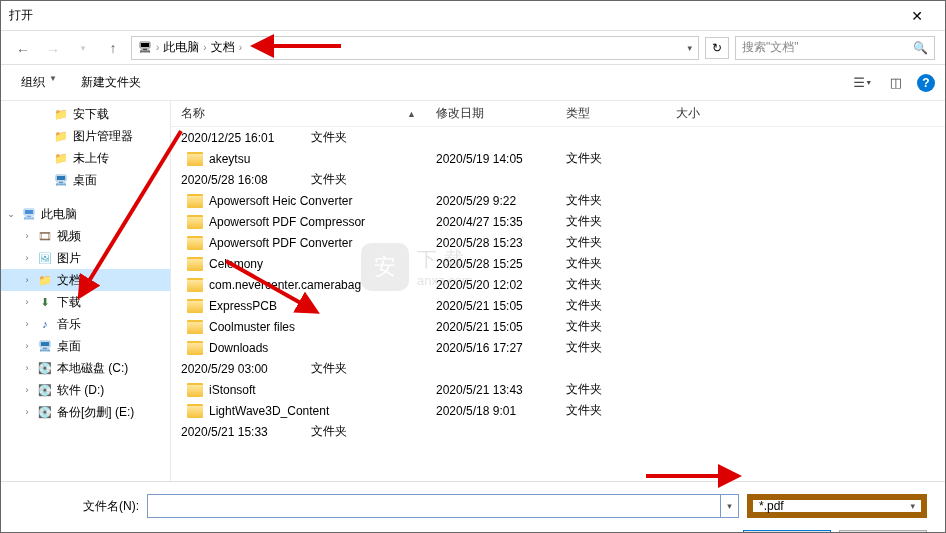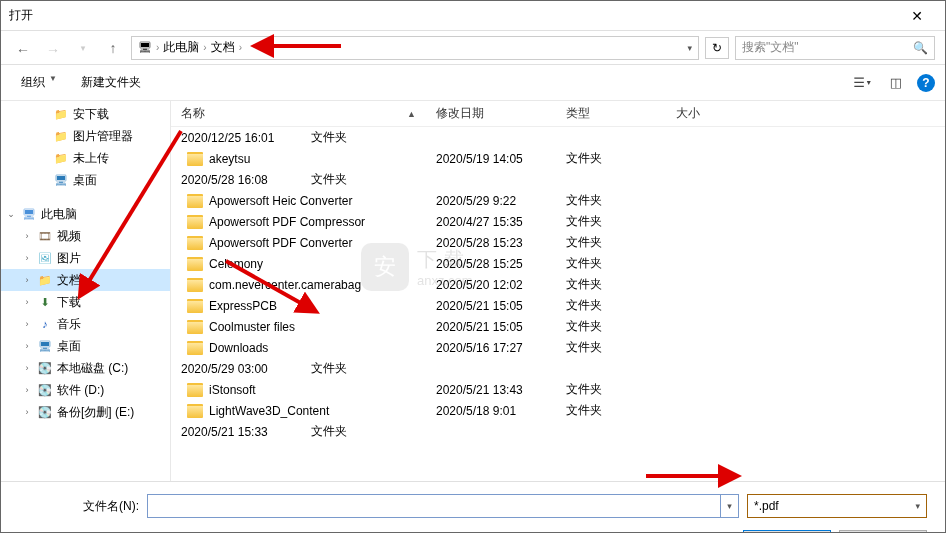--- a/index.html
+++ b/index.html
@@ -53,21 +53,21 @@
 .sort-arrow { margin-left: auto; margin-right: 10px; font-size: 9px; color: #555; }
 .row { display: flex; height: 21px; align-items: center; cursor: pointer; }
 .row .col.name { display: flex; align-items: center; gap: 6px; padding-left: 16px; }
 .foldericon { width: 16px; height: 14px; background: linear-gradient(#ffe79e,#f5c13b); border-radius: 1px; display: inline-block; border-top: 2px solid #f5c13b; }
 
 .footer { border-top: 1px solid #e0e0e0; padding: 12px 18px 14px; }
 .footer-row1 { display: flex; align-items: center; gap: 8px; margin-bottom: 12px; }
 .footer-label { font-size: 12px; width: 120px; text-align: right; }
 .filename-input { flex: 1; height: 24px; border: 1px solid #7a9acc; padding: 0 6px; font-size: 12px; }
 .filename-drop { width: 18px; height: 24px; border: 1px solid #7a9acc; border-left: none; display: flex; align-items: center; justify-content: center; font-size: 9px; color: #555; cursor: pointer; }
-.filter-select { width: 180px; height: 24px; border: 1px solid #a16207; padding: 0 6px; font-size: 12px; display: flex; align-items: center; justify-content: space-between; cursor: pointer; }
+.filter-select { width: 180px; height: 24px; border: 6px solid #a16207; padding: 0 6px; font-size: 12px; display: flex; align-items: center; justify-content: space-between; cursor: pointer; }
 .footer-row2 { display: flex; justify-content: flex-end; gap: 8px; }
 .dlg-btn { width: 88px; height: 24px; border: 1px solid #adadad; background: #e1e1e1; font-size: 12px; cursor: pointer; }
 .dlg-btn.primary { border: 1px solid #0078d7; }
 
 .watermark { position: absolute; left: 360px; top: 226px; width: 200px; height: 80px; opacity: 0.15; pointer-events: none; display: flex; align-items: center; gap: 8px; color: #444; }
 .watermark .lock { width: 48px; height: 48px; border-radius: 10px; background: #888; display: flex; align-items: center; justify-content: center; color: #fff; font-size: 22px; }
 .watermark .txt { font-size: 20px; letter-spacing: 1px; }
 
 .arrow { position: absolute; pointer-events: none; }
 .arrow svg { overflow: visible; }

